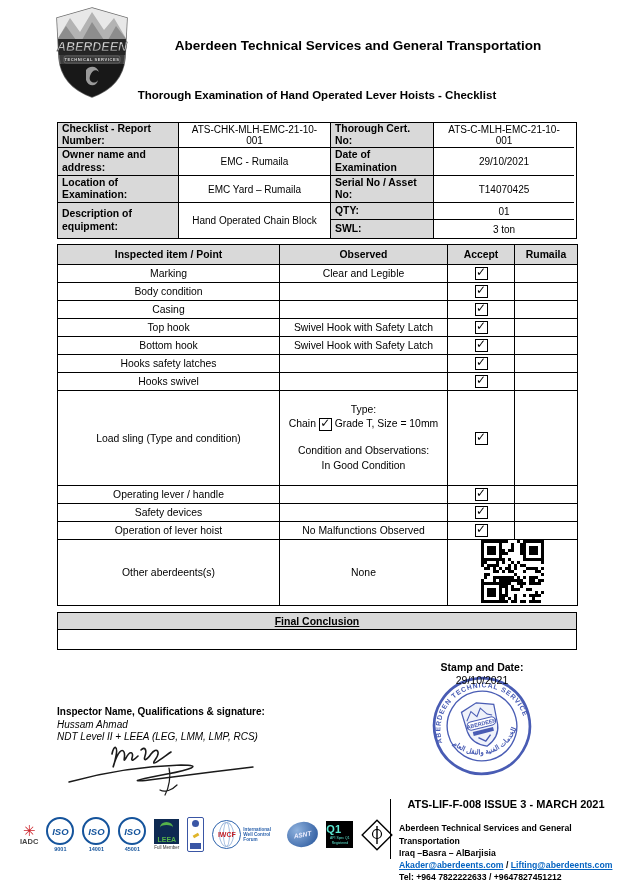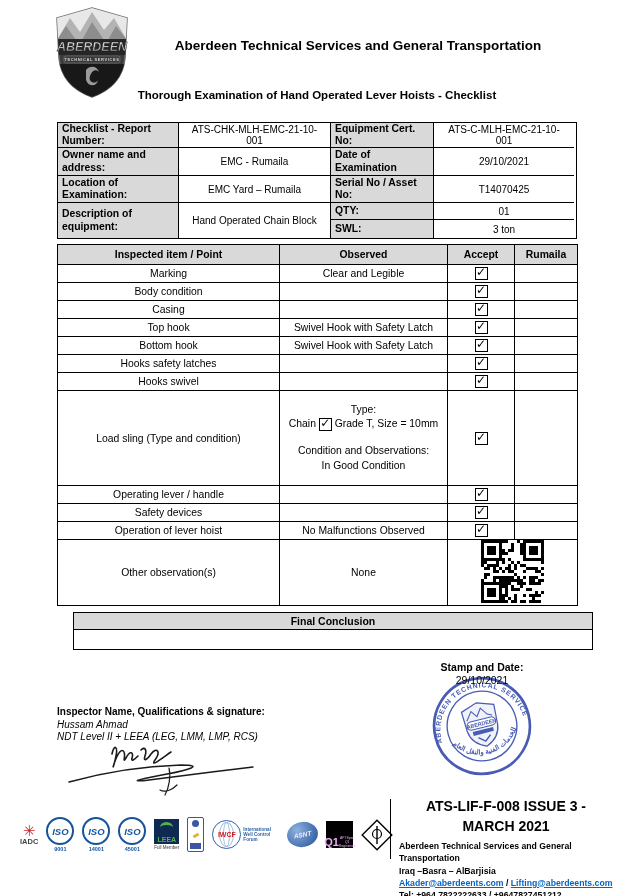--- a/index.html
+++ b/index.html
@@ -34,42 +34,42 @@
   table.checklist th{background:#d9d9d9;font-weight:bold;height:19px;}
   td.cmt-left{text-align:left;vertical-align:top;padding:3px 7px;line-height:1.4;}
   td.cmt-topright{text-align:right;vertical-align:top;padding:3px 9px;}
   td.qr-cell{text-align:right;vertical-align:middle;padding:1px 4px 1px 0;}
   .cb{display:inline-block;width:11px;height:11px;border:1.5px solid #000;line-height:9px;
       font-size:12px;font-weight:bold;text-align:center;vertical-align:middle;
       font-family:"DejaVu Sans",sans-serif;}
   .cmt-sp{height:12px;}
 
   
-  .fc{position:absolute;left:73px;top:612px;width:520px;box-sizing:border-box;}
+  .fc{position:absolute;left:57px;top:612px;width:520px;box-sizing:border-box;text-decoration:underline;}
   .fc-head{border:1.2px solid #000;background:#d9d9d9;text-align:center;font-weight:bold;
            font-size:10.5px;height:16px;line-height:16px;}
   .fc-body{border:1.2px solid #000;border-top:none;height:19px;background:#fff;}
 
   
   .signoff{position:absolute;left:57px;top:661px;width:520px;display:flex;}
   .sign-left{width:330px;text-align:left;font-size:10px;line-height:1.25;margin-top:45px;}
   .sign-left .head{font-weight:bold;}
   .sign-name,.sign-quals{font-style:italic;}
   .sig-svg{margin-top:-6px;}
   .sign-right{width:190px;text-align:center;font-size:10.5px;line-height:1.25;position:relative;}
   .stamp-head{font-weight:bold;}
   .stamp-date{position:relative;z-index:2;}
   .stamp-svg{margin-top:-13px;opacity:.92;}
 
   
   .footer{position:absolute;left:20px;top:797px;width:600px;display:flex;align-items:flex-start;}
   .logos{display:flex;align-items:center;gap:8px;width:368px;margin-top:20px;}
   .fdivider{border-left:1.5px solid #000;height:60px;margin:2px 8px 0 2px;}
   .foot-text{width:214px;font-size:8.7px;font-weight:bold;line-height:1.4;}
-  .doc-ref{font-size:14px;text-align:center;margin-bottom:4px;}
+  .doc-ref{font-size:11px;text-align:center;margin-bottom:10px;}
   .flink{color:#0563c1;text-decoration:underline;cursor:pointer;}
 
   
   .lg{display:flex;flex-direction:column;align-items:center;}
   .iadc-icon{color:#cc2229;font-size:15px;line-height:13px;}
   .iadc-t{font-size:7.5px;font-weight:bold;color:#444;}
   .iso-ring{width:24px;height:24px;border:2px solid #15549c;border-radius:50%;display:flex;
             align-items:center;justify-content:center;color:#15549c;font-weight:bold;
             font-size:9.5px;font-style:italic;}
   .iso-num{font-size:5.5px;color:#15549c;font-weight:bold;margin-top:1px;}
@@ -88,22 +88,22 @@
               display:flex;align-items:center;justify-content:center;overflow:hidden;}
   .iwcf-globe::before,.iwcf-globe::after{content:"";position:absolute;top:1px;bottom:1px;
               border:1px solid #9db9dd;border-radius:50%;}
   .iwcf-globe::before{left:6px;right:6px;}
   .iwcf-globe::after{left:10px;right:10px;}
   .iwcf-t{position:relative;color:#c32128;font-weight:bold;font-size:7px;z-index:1;}
   .iwcf-side{font-size:4.6px;color:#2b62ac;font-weight:bold;width:36px;line-height:1.15;text-align:left;}
   .asnt{width:31px;height:25px;border-radius:50%;background:radial-gradient(circle at 35% 30%,#8fb2de,#1f4e96);
         display:flex;align-items:center;justify-content:center;transform:rotate(-10deg);}
   .asnt-t{color:#eef;font-size:6.5px;font-weight:bold;font-style:italic;}
-  .q1{width:27px;height:27px;background:#000;color:#f0abfc;display:flex;flex-direction:row;
-      align-items:flex-end;justify-content:center;}
+  .q1{width:27px;height:27px;background:#000;color:#5eead4;display:flex;flex-direction:column;
+      align-items:flex-start;justify-content:center;}
   .q1-t{font-size:11px;font-weight:bold;line-height:11px;}
   .q1-sub{font-size:3.4px;text-align:center;line-height:1.2;margin-top:1px;}
 </style>
 </head>
 <body>
 
 <div class="page">
 
   <div class="logo-wrap">
     <svg width="80" height="94" viewBox="0 0 80 94">
@@ -131,21 +131,21 @@
       <text x="40" y="55.3" text-anchor="middle" font-size="4" font-weight="bold" fill="#d6d6d6" letter-spacing="0.6">TECHNICAL SERVICES</text>
     </svg>
   </div>
 
   <div class="company-name">Aberdeen Technical Services and General Transportation</div>
   <div class="doc-title">Thorough Examination of Hand Operated Lever Hoists - Checklist</div>
 
   <div class="info">
     <div class="lab">Checklist - Report Number:</div>
     <div class="val">ATS-CHK-MLH-EMC-21-10-001</div>
-    <div class="lab">Equipment Cert. No:</div>
+    <div class="lab">Thorough Cert. No:</div>
     <div class="val c4">ATS-C-MLH-EMC-21-10-001</div>
 
     <div class="lab">Owner name and address:</div>
     <div class="val">EMC - Rumaila</div>
     <div class="lab">Date of Examination</div>
     <div class="val c4">29/10/2021</div>
 
     <div class="lab">Location of Examination:</div>
     <div class="val">EMC Yard – Rumaila</div>
     <div class="lab">Serial No / Asset No:</div>
@@ -241,21 +241,21 @@
           <td><span class="cb">✓</span></td>
           <td></td>
         </tr>
         <tr style="height: 18px;">
           <td>Operation of lever hoist</td>
           <td>No Malfunctions Observed</td>
           <td><span class="cb">✓</span></td>
           <td></td>
         </tr>
         <tr style="height: 64px;">
-          <td>Other observation(s)</td>
+          <td>Other aberdeents(s)</td>
           <td class="cmt-topright">None</td>
           <td colspan="2" class="qr-cell"><svg width="63" height="63">
               <rect x="0" y="0" width="3" height="3" fill="#000"></rect>
               <rect x="3" y="0" width="3" height="3" fill="#000"></rect>
               <rect x="6" y="0" width="3" height="3" fill="#000"></rect>
               <rect x="9" y="0" width="3" height="3" fill="#000"></rect>
               <rect x="12" y="0" width="3" height="3" fill="#000"></rect>
               <rect x="15" y="0" width="3" height="3" fill="#000"></rect>
               <rect x="18" y="0" width="3" height="3" fill="#000"></rect>
               <rect x="21" y="0" width="3" height="3" fill="#000"></rect>

